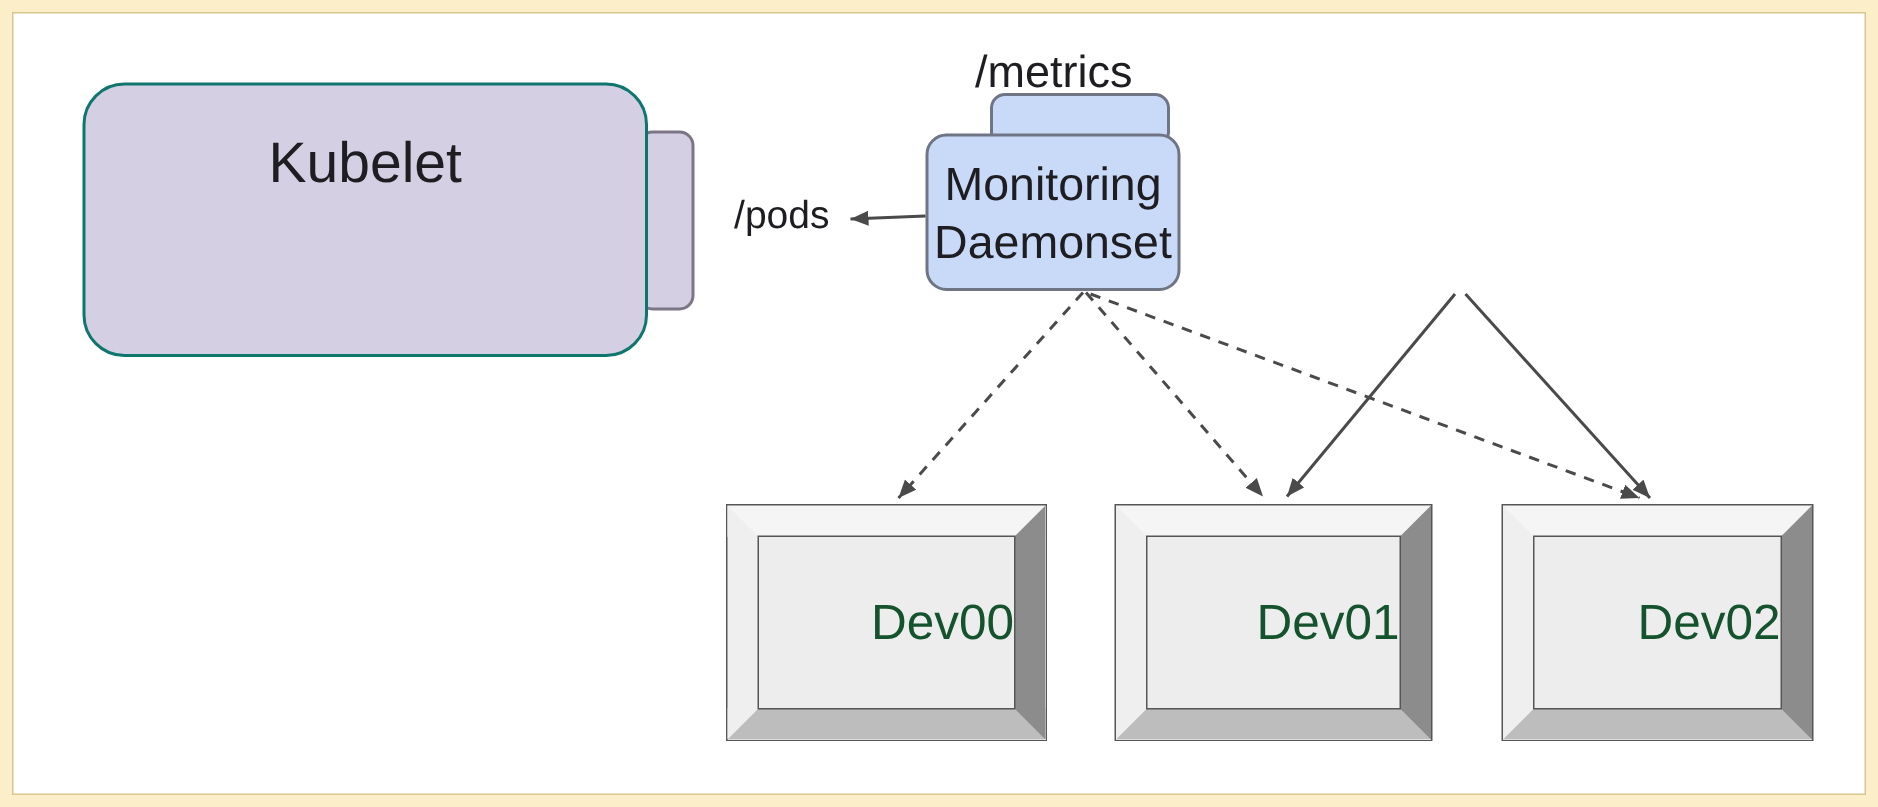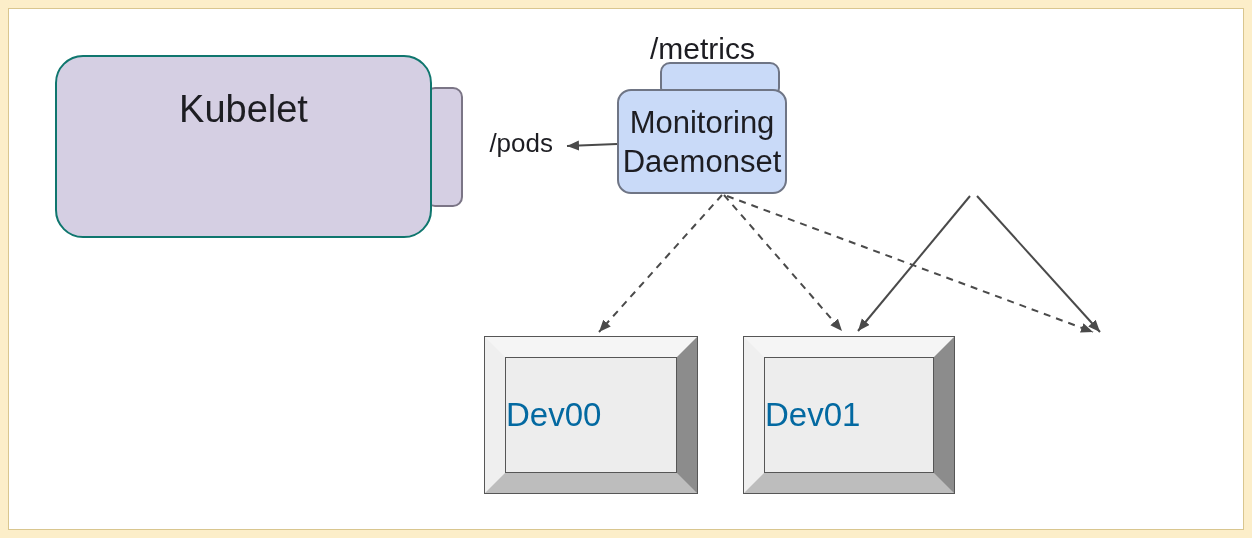--- a/index.html
+++ b/index.html
@@ -91,23 +91,23 @@
     box-shadow: 0 0 0 1px #565656;
     z-index: 2;
   }
   .device-face {
     position: absolute;
     inset: 0;
     background: #ededed;
     box-shadow: 0 0 0 1px #565656;
     display: flex;
     align-items: center;
-    justify-content: flex-start;
+    justify-content: flex-end;
     font-size: 33px;
-    color: #0369a1;
+    color: #14532d;
   }
   .dev00 { left: 485px;  width: 212px; }
   .dev01 { left: 744px;  width: 210px; }
   .dev02 { left: 1002px; width: 206px; }
   
   svg.edges {
     position: absolute;
     inset: 0;
     z-index: 3;
     pointer-events: none;
@@ -137,20 +137,25 @@
   <div class="node device dev00">
     <div class="device-face">
       <span>Dev00</span>
     </div>
   </div>
   <div class="node device dev01">
     <div class="device-face">
       <span>Dev01</span>
     </div>
   </div>
+  <div class="node device dev02">
+    <div class="device-face">
+      <span>Dev02</span>
+    </div>
+  </div>
 
   <svg class="edges" width="1252" height="538" viewBox="0 0 1252 538" id="edges-svg">
     <defs>
       <marker id="arrowhead" markerWidth="7" markerHeight="6" refX="6" refY="2.5" orient="auto">
         <path d="M0,0 L6,2.5 L0,5 Z" fill="#4a4a4a"></path>
       </marker>
     </defs>
   <line x1="617" y1="144" x2="567" y2="146" class="solid" marker-end="url(#arrowhead)"></line>
       <line x1="722" y1="195" x2="599" y2="332" class="dashed" marker-end="url(#arrowhead)"></line>
       <line x1="724" y1="195" x2="842" y2="331" class="dashed" marker-end="url(#arrowhead)"></line>

